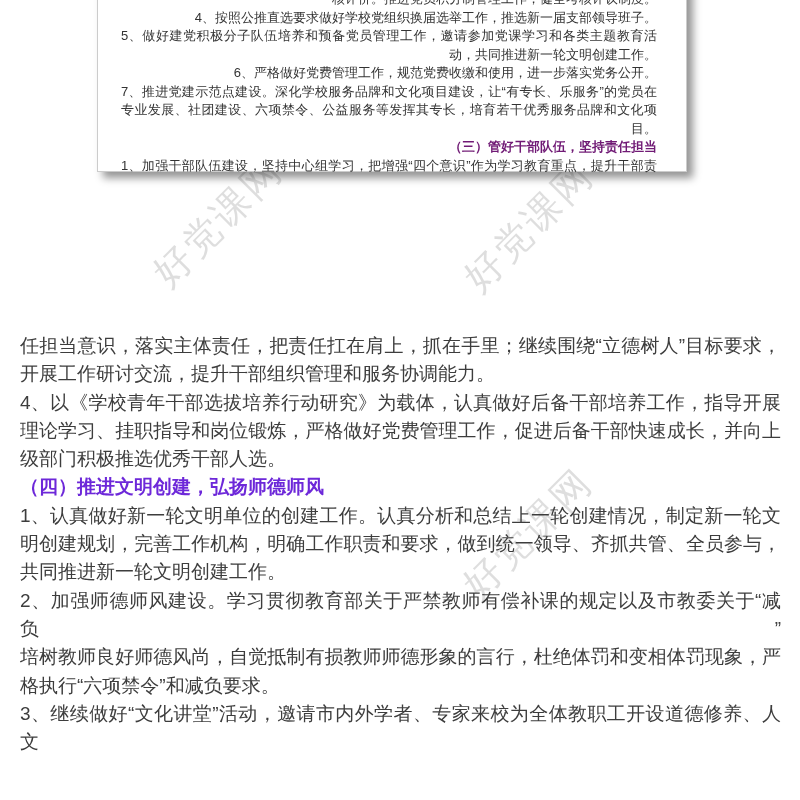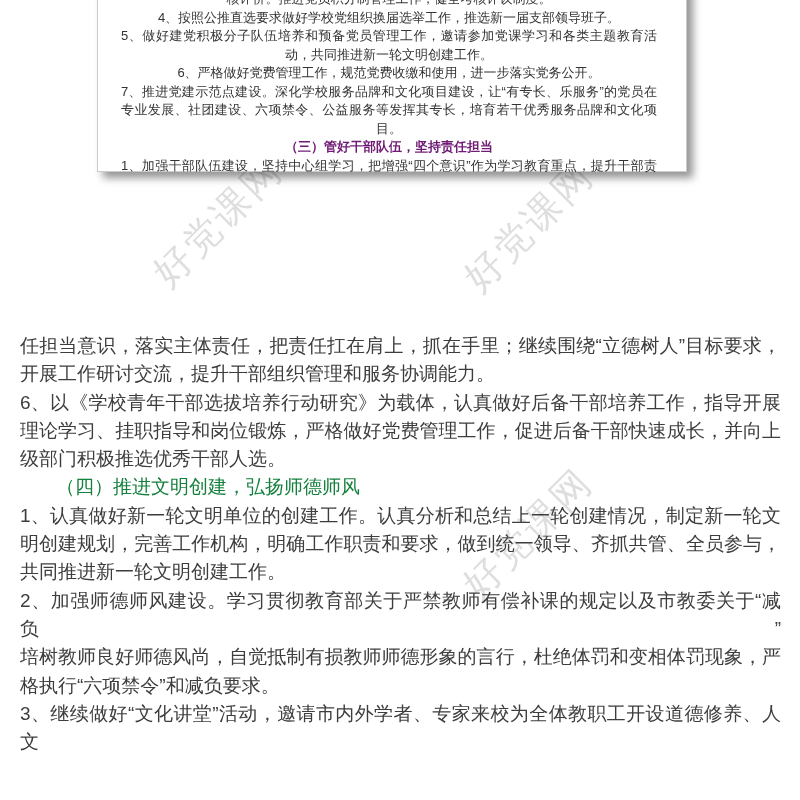--- a/index.html
+++ b/index.html
@@ -21,32 +21,32 @@
   .sheet{
     position:absolute;left:97px;top:-60px;width:588px;height:230px;
     background:#ffffff;border:1px solid #cccccc;
     box-shadow:6px 6px 8px rgba(0,0,0,0.42);
     z-index:2;
   }
   .sheet-inner{
     position:absolute;left:23px;right:29px;top:49px;
     font-size:13px;line-height:18.5px;color:#333333;
   }
-  .pline{text-align:center;}
+  .pline{text-align:right;}
   .pline.j{text-align:justify;text-align-last:justify;}
   .pline.b{font-weight:bold;color:#701a75;}
   
   .bodytext{
     position:absolute;left:20px;right:19px;top:332px;
     font-size:19px;line-height:28.3px;color:#3d3d3d;
     z-index:1;
   }
   .bline{text-align:left;}
   .bline.j{text-align:justify;text-align-last:justify;}
-  .bline.head{font-weight:normal;color:#15803d;margin-left:36px;}
+  .bline.head{font-weight:bold;color:#6d28d9;}
 </style>
 </head>
 <body>
 
 <div class="screen">
 
   <div class="wm w1">好党课网</div>
   <div class="wm w2">好党课网</div>
   <div class="wm w3">好党课网</div>
 
@@ -61,21 +61,21 @@
       <div class="pline j">专业发展、社团建设、六项禁令、公益服务等发挥其专长，培育若干优秀服务品牌和文化项</div>
       <div class="pline">目。</div>
       <div class="pline b">（三）管好干部队伍，坚持责任担当</div>
       <div class="pline j">1、加强干部队伍建设，坚持中心组学习，把增强“四个意识”作为学习教育重点，提升干部责</div>
     </div>
   </div>
 
   <div class="bodytext">
     <div class="bline j">任担当意识，落实主体责任，把责任扛在肩上，抓在手里；继续围绕“立德树人”目标要求，</div>
     <div class="bline">开展工作研讨交流，提升干部组织管理和服务协调能力。</div>
-    <div class="bline j">6、以《学校青年干部选拔培养行动研究》为载体，认真做好后备干部培养工作，指导开展</div>
+    <div class="bline j">4、以《学校青年干部选拔培养行动研究》为载体，认真做好后备干部培养工作，指导开展</div>
     <div class="bline j">理论学习、挂职指导和岗位锻炼，严格做好党费管理工作，促进后备干部快速成长，并向上</div>
     <div class="bline">级部门积极推选优秀干部人选。</div>
     <div class="bline head">（四）推进文明创建，弘扬师德师风</div>
     <div class="bline j">1、认真做好新一轮文明单位的创建工作。认真分析和总结上一轮创建情况，制定新一轮文</div>
     <div class="bline j">明创建规划，完善工作机构，明确工作职责和要求，做到统一领导、齐抓共管、全员参与，</div>
     <div class="bline">共同推进新一轮文明创建工作。</div>
     <div class="bline j">2、加强师德师风建设。学习贯彻教育部关于严禁教师有偿补课的规定以及市教委关于“减负”</div>
     <div class="bline j">培树教师良好师德风尚，自觉抵制有损教师师德形象的言行，杜绝体罚和变相体罚现象，严</div>
     <div class="bline">格执行“六项禁令”和减负要求。</div>
     <div class="bline j">3、继续做好“文化讲堂”活动，邀请市内外学者、专家来校为全体教职工开设道德修养、人文</div>

